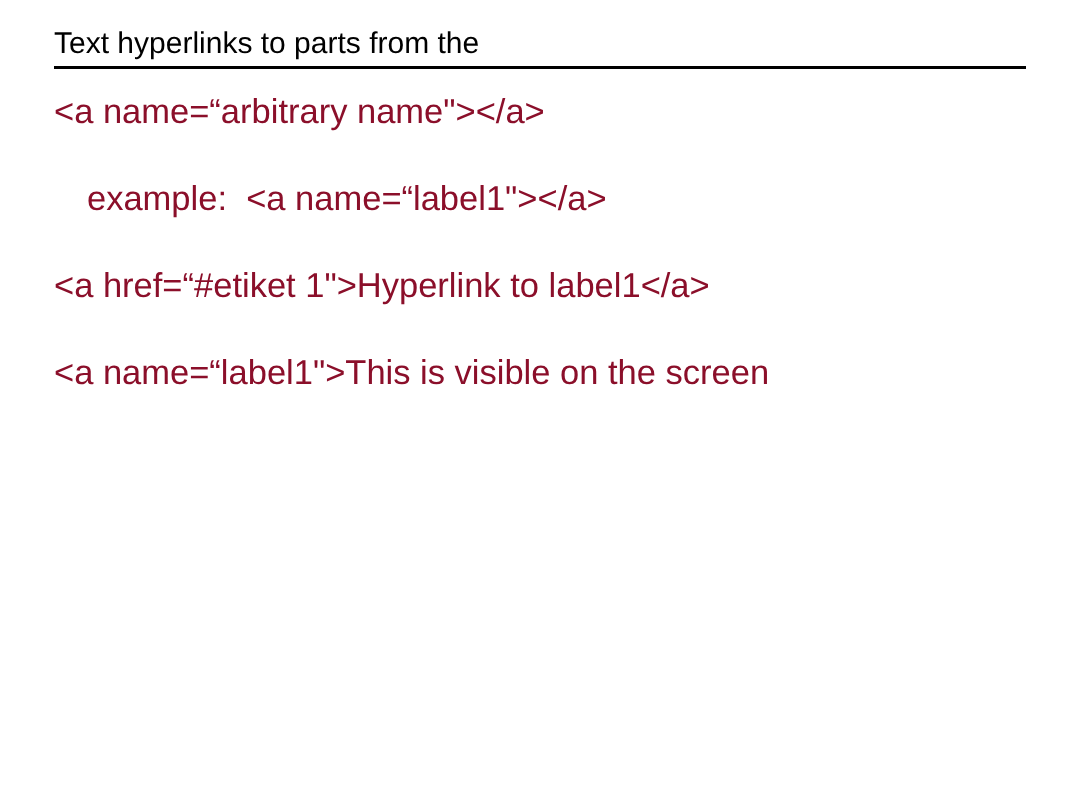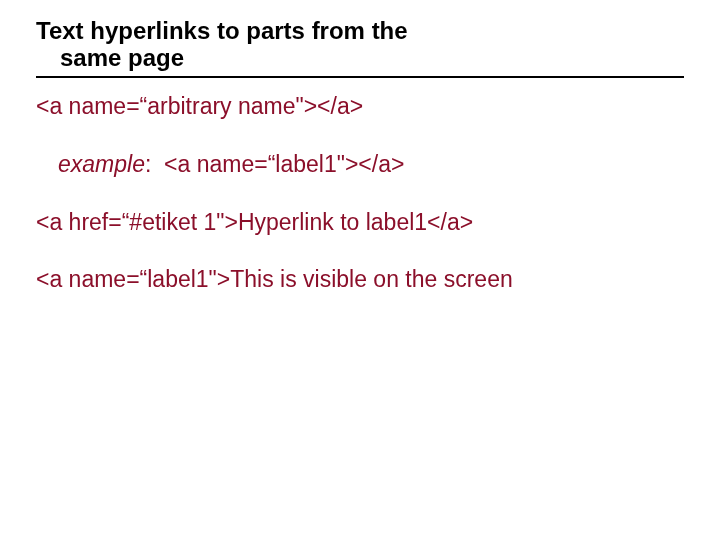--- a/index.html
+++ b/index.html
@@ -1,33 +1,32 @@
 <!DOCTYPE html>
 <html><head>
 <meta charset="utf-8">
 <style>
   html,body{margin:0;padding:0}
   body{width:720px;height:540px;background:#fff;font-family:Arial,Helvetica,sans-serif;color:#000}
   .slide{padding:18px 36px 0 36px}
-  .title{font-size:24px;font-weight:700;line-height:1.12;margin:0 0 4px 0}
+  .title{font-size:20px;font-weight:400;line-height:1.12;margin:0 0 4px 0}
   .title-line2{padding-left:24px}
   .underline{border-bottom:2px solid #000;margin:0 0 14px 0}
   .row{font-size:23px;line-height:1.3;margin:0 0 28px 0;color:#8b0f2a}
   .row.last{margin-bottom:0}
   .indent{padding-left:22px}
-  .example-label{font-style:italic}
+  .example-label{}
   .hang{padding-left:46px}
 </style>
 </head>
 <body>
 
 <div class="slide">
   <h1 class="title">
     <span>Text hyperlinks to parts from the</span><br>
-    <span class="title-line2">same page</span>
   </h1>
   <div class="underline"></div>
 
   <div class="row">&lt;a name=“arbitrary name"&gt;&lt;/a&gt;</div>
 
   <div class="row indent">
     <span class="example-label">example</span><span>:&nbsp;&nbsp;</span><span>&lt;a name=“label1"&gt;&lt;/a&gt;</span>
   </div>
 
   <div class="row">&lt;a href=“#etiket 1"&gt;Hyperlink to label1&lt;/a&gt;</div>

